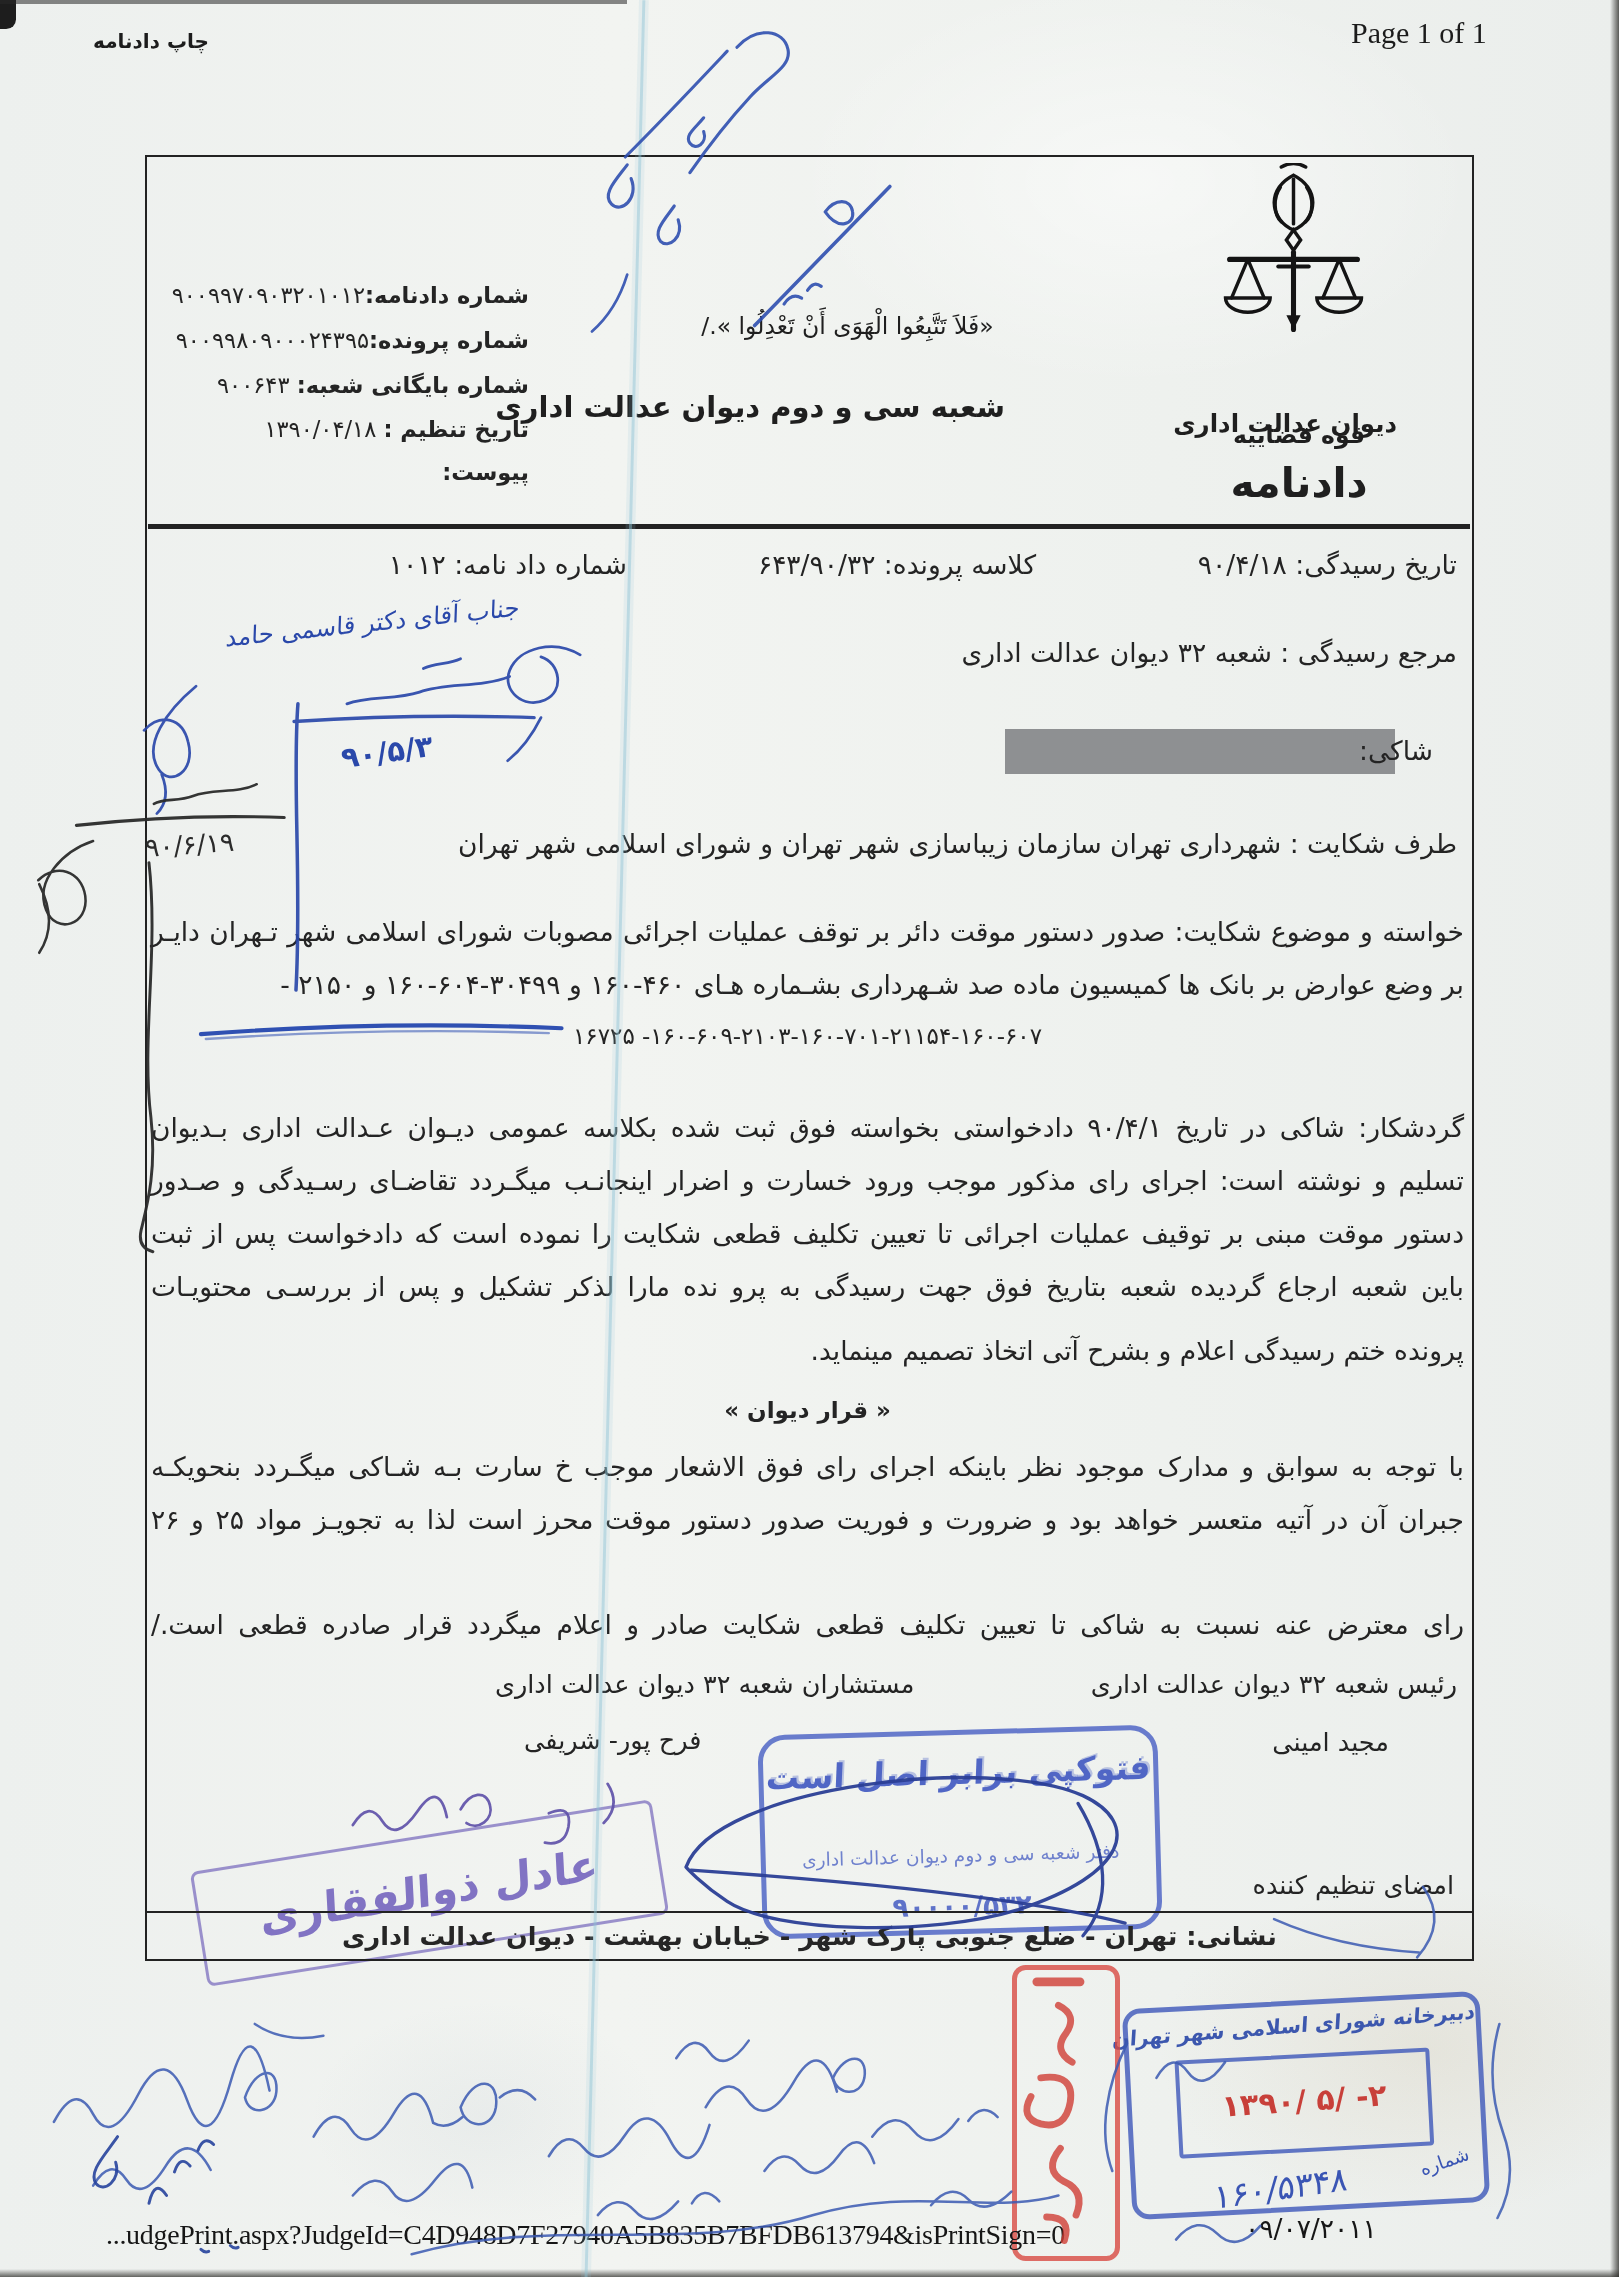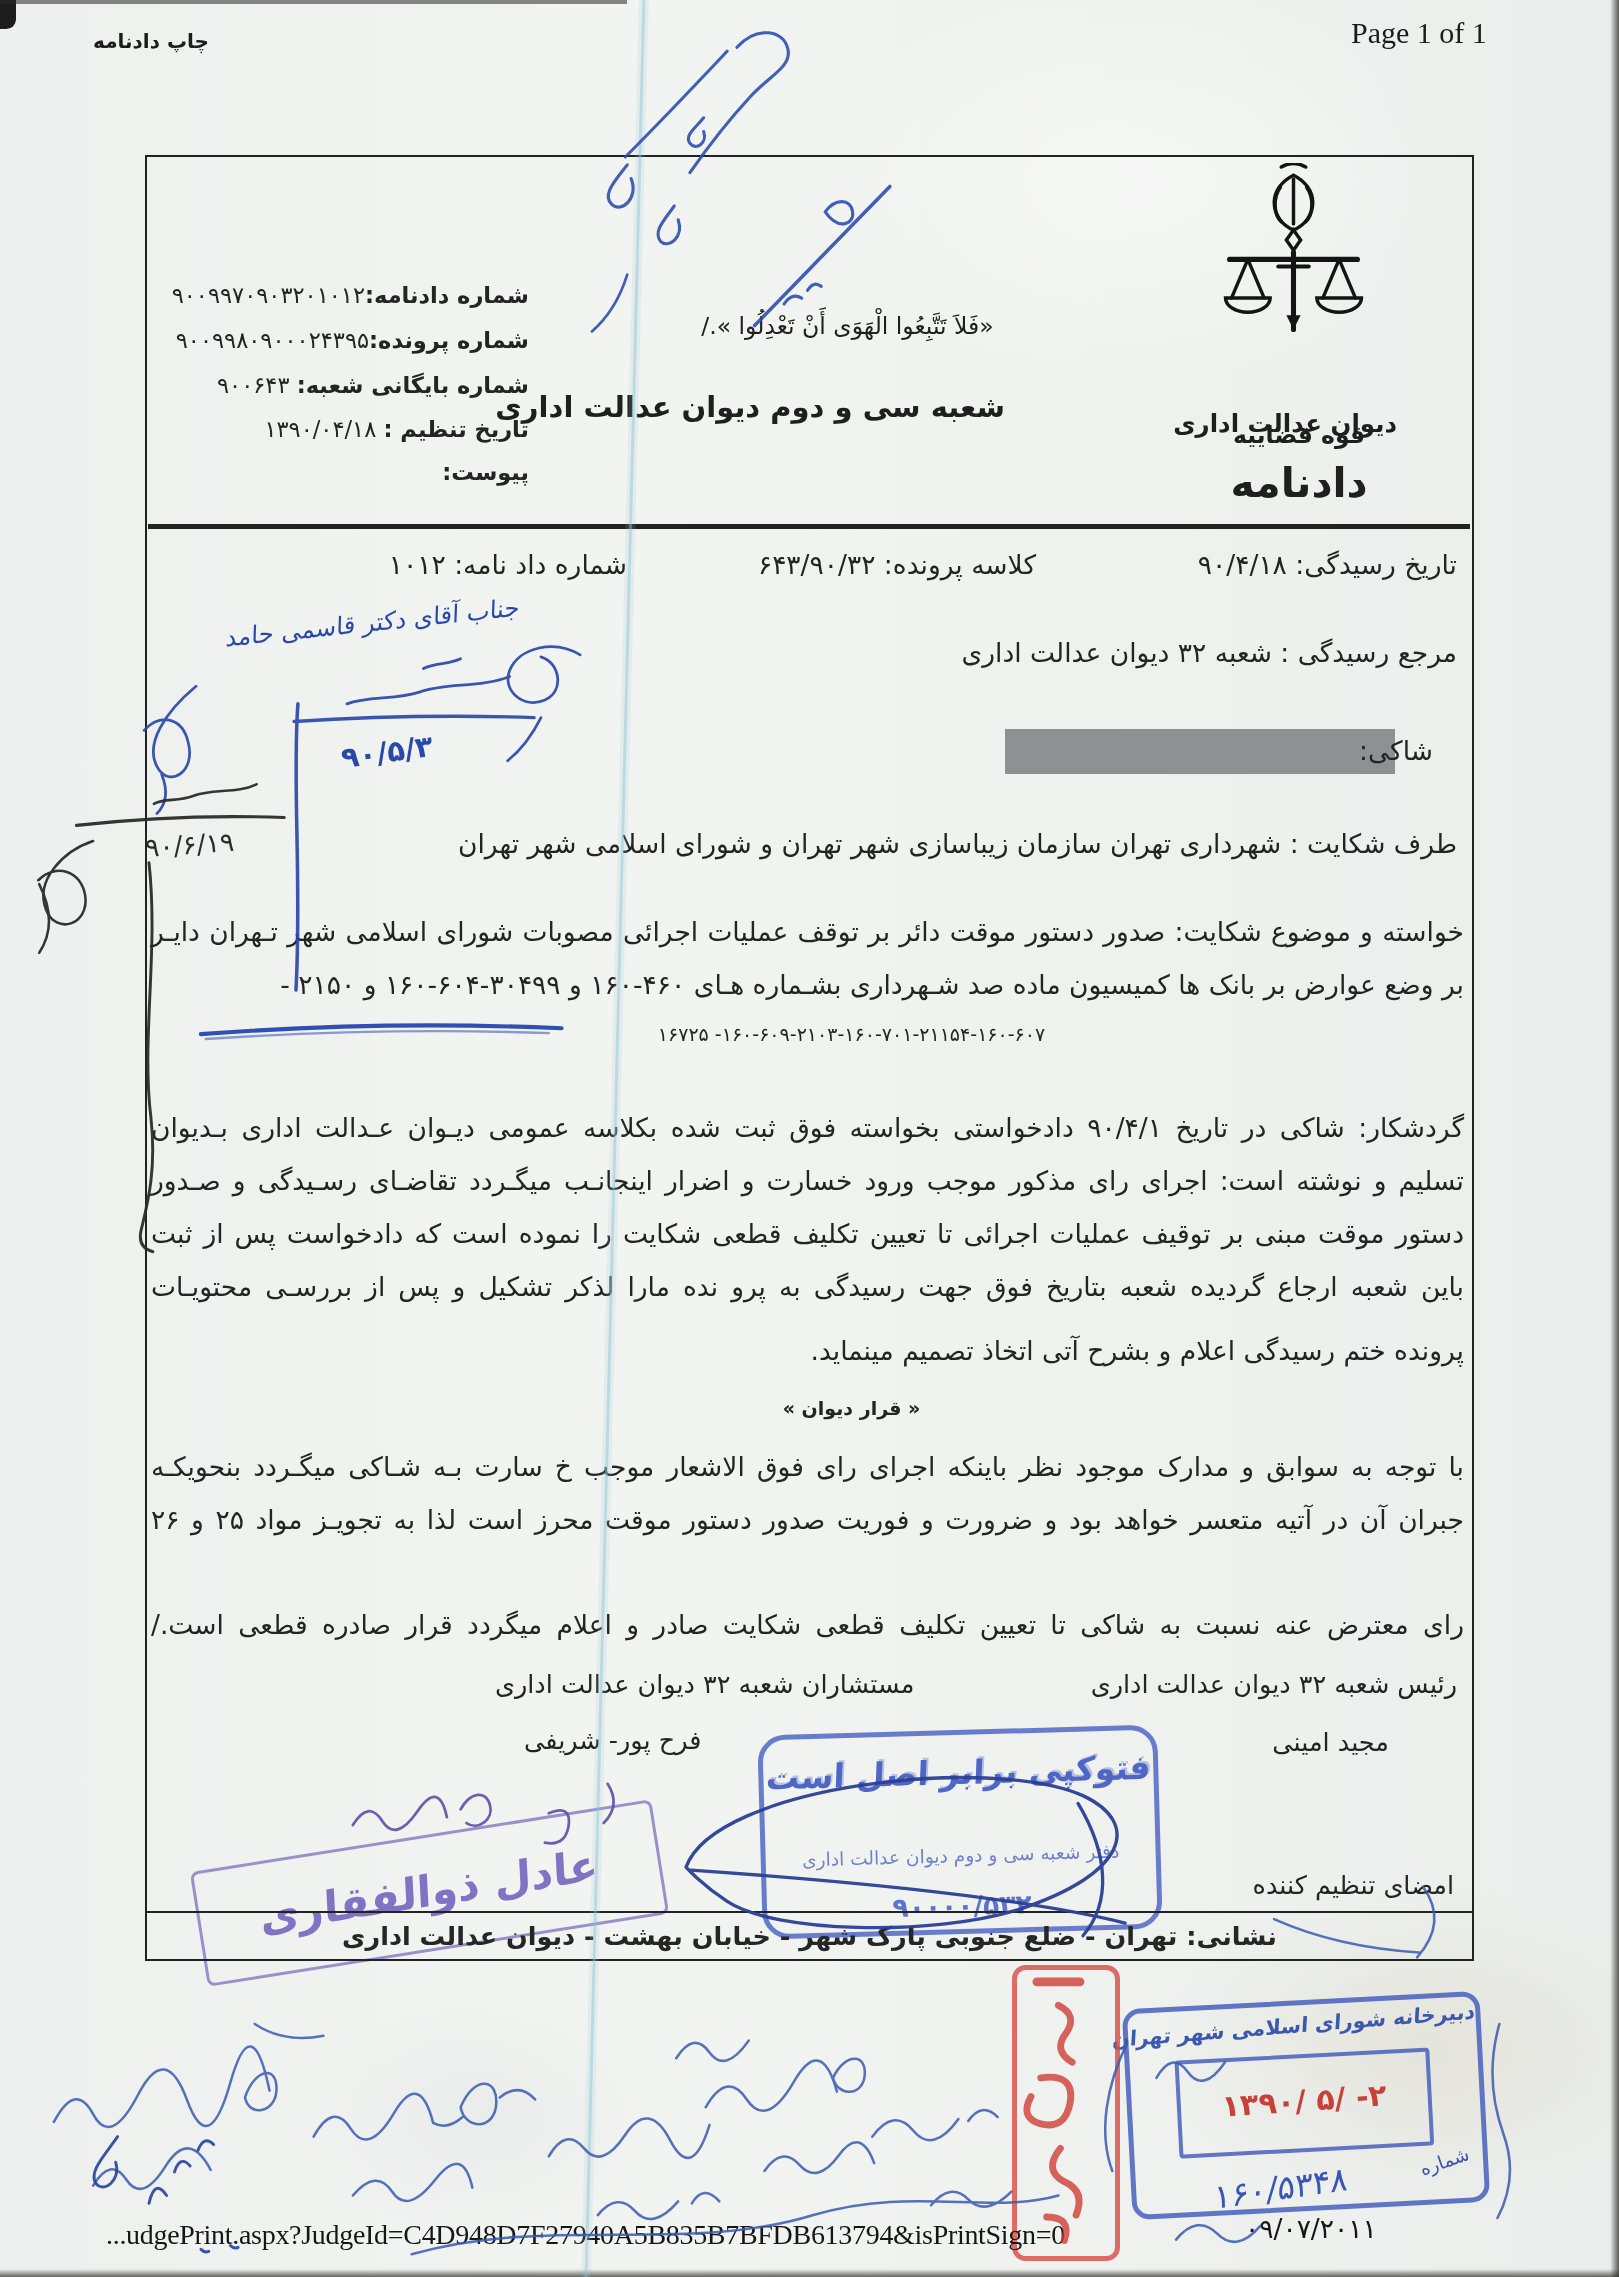--- a/index.html
+++ b/index.html
@@ -27,21 +27,21 @@
   .quote{left:676px;top:312px;width:343px;text-align:center;font-size:23.5px;}
   .branch{left:593px;top:390px;width:412px;text-align:right;font-size:29px;font-weight:bold;}
   .orgname{left:1201px;top:378px;width:196px;text-align:center;font-size:24.5px;font-weight:bold;margin-top:31px;}
   .orgbranch{left:1201px;top:421px;width:196px;text-align:center;font-size:23.5px;font-weight:bold;}
   .doctitle{left:1201px;top:459px;width:196px;text-align:center;font-size:41px;font-weight:bold;}
   
   .bl{font-size:26.5px;color:#242424;text-align:right;}
   .jline{left:151px;width:1313px;font-size:26.5px;color:#242424;direction:rtl;
          text-align:justify;text-align-last:justify;}
   .jline.short{text-align-last:right;}
-  .cline{left:151px;width:1313px;text-align:center;font-size:19px;color:#242424;padding-left:44px;}
+  .cline{left:151px;width:1313px;text-align:center;font-size:23px;color:#242424;}
   .redact{left:1005px;top:729px;width:390px;height:45px;background:#8e9092;}
   
   .copystamp{left:760px;top:1730px;width:390px;height:194px;border:5.9px solid rgba(80,102,197,.85);
              border-radius:27.4px;transform:rotate(-1.6deg);color:#5066c5;}
   .copystamp .l1{position:absolute;top:17.6px;left:0;width:100%;text-align:center;font-size:33px;font-weight:bold;
                  transform:skewX(-4deg);text-shadow:2px -2px 0 rgba(80,102,197,.35);letter-spacing:1px;}
   .copystamp .l2{position:absolute;top:110px;left:0;width:100%;text-align:center;font-size:18.6px;opacity:.8;}
   .copystamp .num{position:absolute;bottom:7.8px;left:0;width:100%;text-align:center;font-size:26.5px;font-weight:bold;opacity:.9;}
   .namestamp{left:196px;top:1835px;width:461px;height:110px;border:3.9px solid rgba(131,119,194,.8);
              border-radius:7.8px;transform:rotate(-9deg);}

